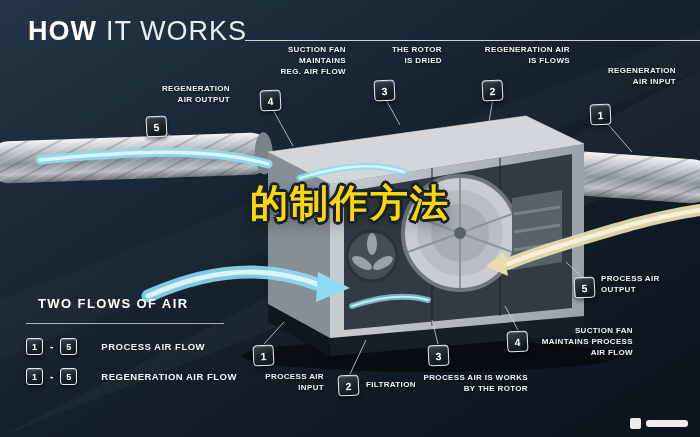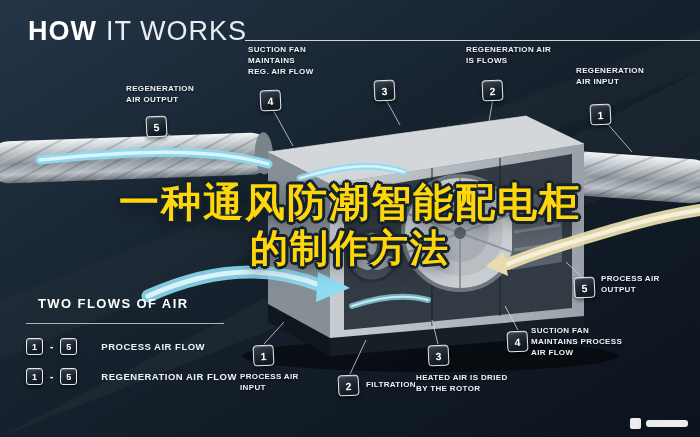--- a/index.html
+++ b/index.html
@@ -27,21 +27,21 @@
   
   .lbl{position:absolute;z-index:4;font-size:8px;font-weight:700;color:#eef3f6;
        letter-spacing:.35px;line-height:1.35;white-space:pre-line;
        text-shadow:0 1px 2px rgba(0,0,0,.75);}
   .badge{position:absolute;z-index:4;width:19px;height:19px;border-radius:4px;
          background:linear-gradient(160deg,#39434d,#18212a 60%,#0e151c);
          border:1.6px solid #e6ebee;color:#fff;font-size:10.5px;font-weight:700;
          display:flex;align-items:center;justify-content:center;
          box-shadow:0 2px 4px rgba(0,0,0,.55),inset 0 1px 1px rgba(255,255,255,.25);
          transform:rotate(-3deg);}
-  .ctr{text-align:left;}
+  .ctr{text-align:right;}
 
   .t5l{left:126px;top:84px;width:104px;} .t5b{left:146px;top:116px;}
   .t4l{left:248px;top:45px;width:98px;}  .t4b{left:260px;top:90px;}
   .t3l{left:356px;top:45px;width:86px;}  .t3b{left:374px;top:80px;}
   .t2l{left:466px;top:45px;width:104px;} .t2b{left:482px;top:80px;}
   .t1l{left:576px;top:66px;width:100px;} .t1b{left:590px;top:104px;}
   .r5l{left:601px;top:274px;width:80px;text-align:left;} .r5b{left:574px;top:277px;}
   .b1l{left:240px;top:372px;width:84px;}  .b1b{left:253px;top:345px;}
   .b3l{left:416px;top:373px;width:112px;} .b3b{left:428px;top:345px;}
   .b4l{left:531px;top:326px;width:102px;} .b4b{left:507px;top:331px;}
@@ -172,33 +172,34 @@
       <line x1="518" y1="330" x2="505" y2="306"></line>
     </g>
   </svg>
 
   <div class="hdr">
     <span class="b">HOW</span><span class="w">IT WORKS</span>
   </div>
   <div class="rule"></div>
 
   <div class="cn">
-    <div class="l1">一种通风防潮智能配电柜</div>
     <div class="l2">的制作方法</div>
   </div>
 
   <div class="lbl ctr t5l">REGENERATION
 AIR OUTPUT</div>
   <div class="badge t5b">5</div>
 
   <div class="lbl ctr t4l">SUCTION FAN
 MAINTAINS
 REG. AIR FLOW</div>
   <div class="badge t4b">4</div>
 
+  <div class="lbl ctr t3l">THE ROTOR
+IS DRIED</div>
   <div class="badge t3b">3</div>
 
   <div class="lbl ctr t2l">REGENERATION AIR
 IS FLOWS</div>
   <div class="badge t2b">2</div>
 
   <div class="lbl ctr t1l">REGENERATION
 AIR INPUT</div>
   <div class="badge t1b">1</div>
 
@@ -209,21 +210,21 @@
   <div class="badge b1b">1</div>
   <div class="lbl ctr b1l">PROCESS AIR
 INPUT</div>
 
   <div class="b2row">
     <div class="badge">2</div>
     <div class="lbl" style="position:static">FILTRATION</div>
   </div>
 
   <div class="badge b3b">3</div>
-  <div class="lbl ctr b3l">HEATED AIR IS DRIED
+  <div class="lbl ctr b3l">PROCESS AIR IS WORKS
 BY THE ROTOR</div>
 
   <div class="badge b4b">4</div>
   <div class="lbl ctr b4l">SUCTION FAN
 MAINTAINS PROCESS
 AIR FLOW</div>
 
   <div class="legend">
     <h2>TWO FLOWS OF AIR</h2>
     <div class="ul"></div>

